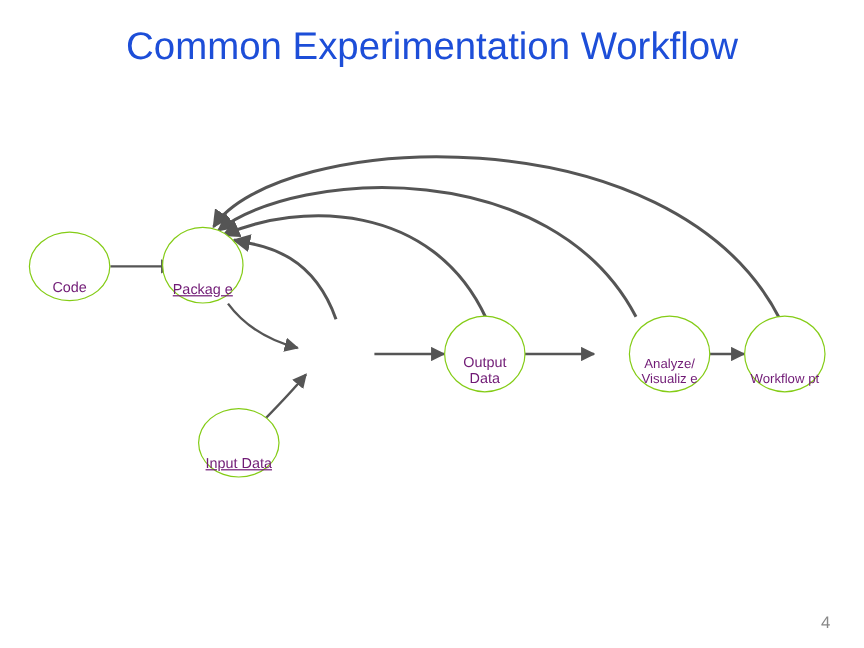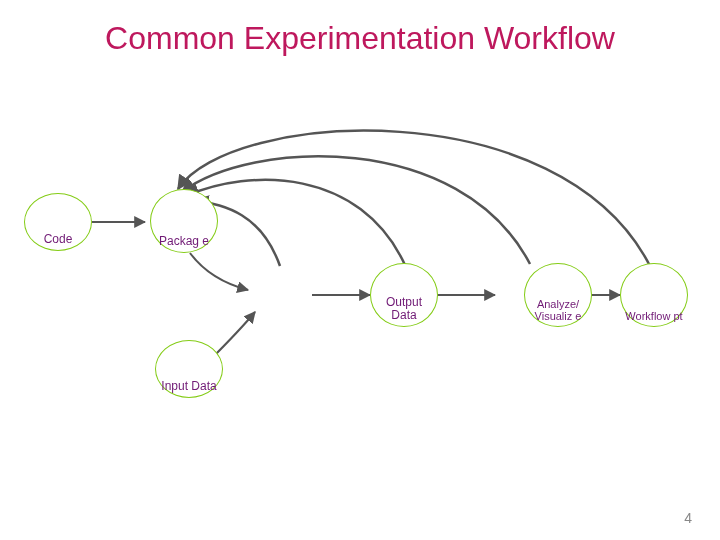--- a/index.html
+++ b/index.html
@@ -16,21 +16,21 @@
     width: 720px;
     height: 540px;
   }
   .title {
     position: absolute;
     top: 20px;
     left: 0;
     width: 720px;
     text-align: center;
     font-size: 32px;
-    color: #be185d;
+    color: #1d4ed8;
     font-weight: 400;
   }
   .node {
     position: absolute;
     border: 1px solid #84cc16;
     border-radius: 50%;
     background: #fff;
     display: flex;
     align-items: flex-end;
     justify-content: center;
@@ -88,35 +88,35 @@
 
     <path d="M 405 265 C 360 168, 250 168, 186 196" fill="none" stroke="#555" stroke-width="2.5" marker-end="url(#arrow)"></path>
 
     <path d="M 280 266 C 260 210, 220 205, 195 200" fill="none" stroke="#555" stroke-width="2.5" marker-end="url(#arrow)"></path>
   </svg>
 
   <div class="node" style="left:24px; top:193px; width:68px; height:58px;">
     <span>Code</span>
   </div>
 
-  <div class="node" style="left:150px; top:189px; width:68px; height:64px;">
+  <div class="node" style="left:135px; top:189px; width:68px; height:64px;text-decoration:underline;">
     <span>Packag e</span>
   </div>
 
 
   <div class="node" style="left:370px; top:263px; width:68px; height:64px;">
     <span>Output Data</span>
   </div>
 
   <div class="node" style="left:524px; top:263px; width:68px; height:64px; font-size:11px;">
     <span>Analyze/ Visualiz e</span>
   </div>
 
   <div class="node" style="left:620px; top:263px; width:68px; height:64px; font-size:11px;">
     <span>Workflow pt</span>
   </div>
 
-  <div class="node" style="left:155px; top:340px; width:68px; height:58px;">
+  <div class="node" style="left:165px; top:340px; width:68px; height:58px;text-decoration:underline;">
     <span>Input Data</span>
   </div>
 
   <div class="pagenum">4</div>
 </div>
 
 </body></html>

